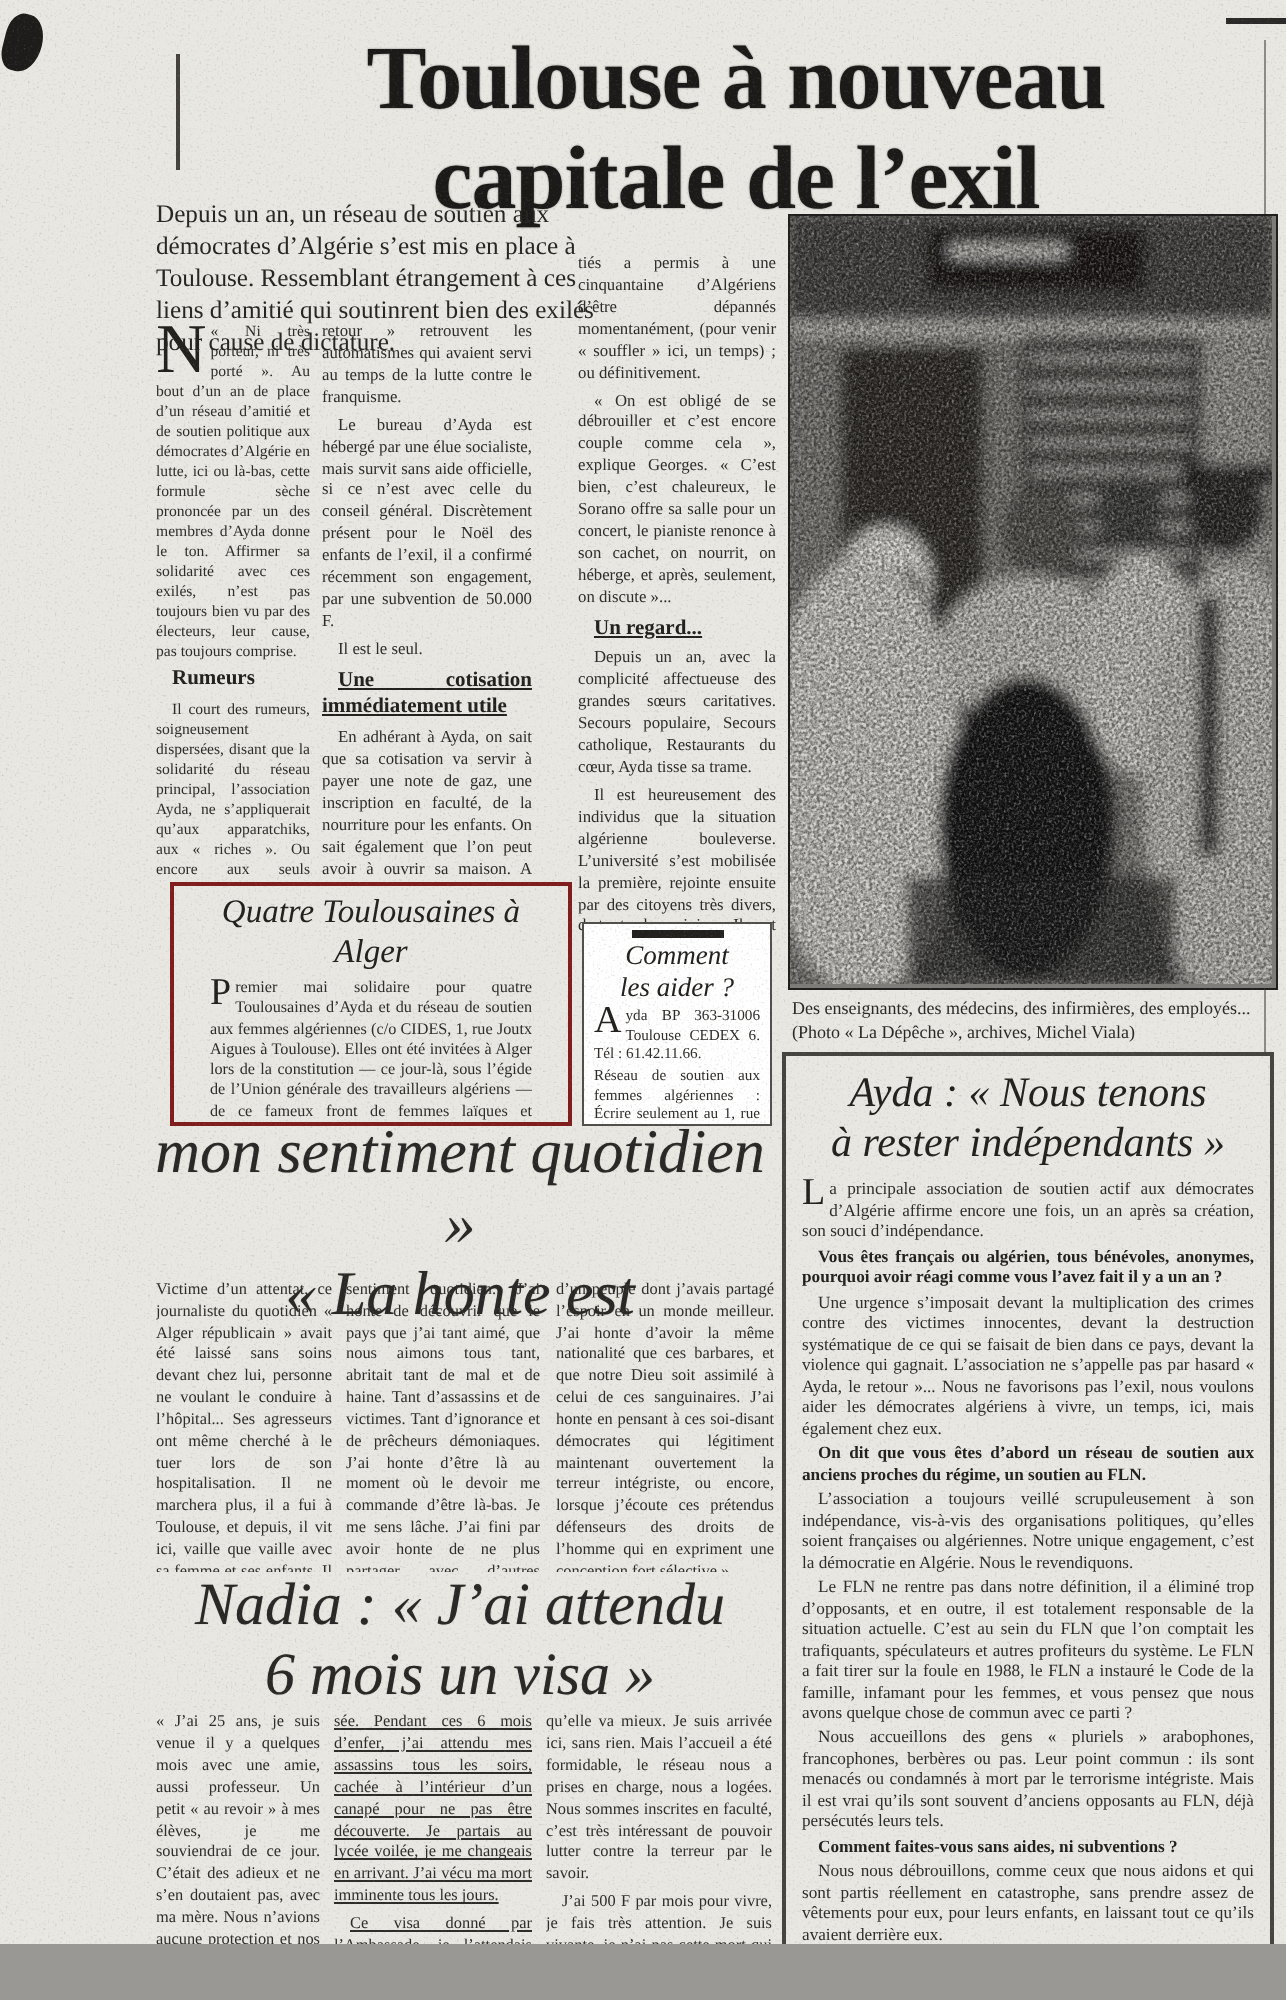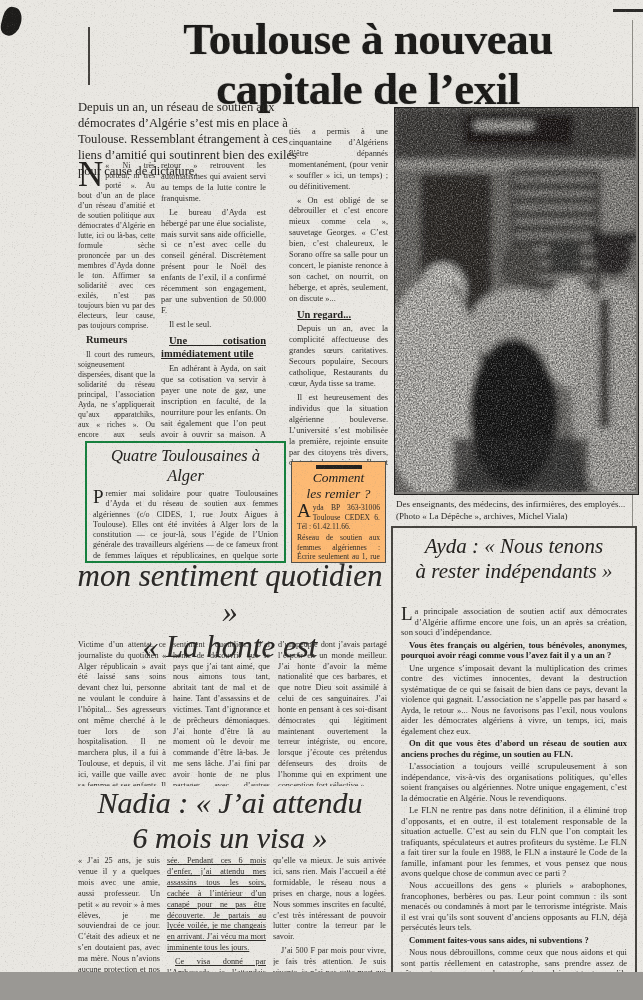--- a/index.html
+++ b/index.html
@@ -31,42 +31,42 @@
   .c1{left:78px;top:161px;width:77px;height:278px;font-size:7.8px;line-height:1.28;}
   .c2{left:161px;top:161px;width:105px;height:278px;font-size:8.4px;line-height:1.3;}
   .c3{left:289px;top:96px;width:99px;height:342px;font-size:8.4px;line-height:1.3;margin-top:31px;}
 
   .dropcap{float:left;font-weight:normal;color:#23211e;padding-right:2px;}
   .dc-big{font-size:35px;line-height:.8;}
   .dc-med{font-size:19px;line-height:.85;}
 
   
   .boxA{position:absolute;left:85px;top:441px;width:201px;height:122px;background:#e9e7e2;
-    border:2px solid #15803d;padding:3px 6px;box-sizing:border-box;overflow:hidden;}
+    border:2px solid #7f1d1d;padding:3px 18px;box-sizing:border-box;overflow:hidden;}
   .boxA h3{margin:0 0 3px;font-style:italic;font-weight:normal;font-size:16.5px;
     text-align:center;color:#23211e;}
   .boxA .bt{font-size:8.1px;line-height:1.27;text-align:justify;}
 
-  .boxB{position:absolute;left:291px;top:461px;width:95px;height:102px;background:#fdba74;
+  .boxB{position:absolute;left:291px;top:461px;width:95px;height:102px;background:#ffffff;
     border:1.5px solid #514f49;padding:2px 5px;box-sizing:border-box;overflow:hidden;}
   .boxB .bar{width:46px;height:4px;background:#23211e;margin:1px auto 1px;}
   .boxB h3{margin:0 0 2px;font-style:italic;font-weight:normal;font-size:13.5px;
     line-height:1.15;text-align:center;color:#23211e;}
   .boxB .bt{font-size:7.6px;line-height:1.25;text-align:justify;margin:0 0 2px;}
 
   
   .photo{position:absolute;left:394px;top:107px;width:243px;height:386px;
     border:1px solid #1f1e1c;background:#7e7c78;overflow:hidden;}
   .caption{position:absolute;left:396px;top:499px;width:240px;font-size:9px;
     line-height:1.3;color:#2a2825;}
 
   
   .boxI{position:absolute;left:391px;top:526px;width:246px;height:474px;background:#e9e7e2;
     border:2px solid #46443f;border-bottom:none;padding:5px 8px 16px;box-sizing:border-box;}
-  .boxI h2{margin:1px 0 22px;font-style:italic;font-weight:normal;font-size:21px;
+  .boxI h2{margin:1px 0 5px;font-style:italic;font-weight:normal;font-size:21px;
     line-height:1.2;text-align:center;color:#23211e;}
   .itxt{height:386px;overflow:hidden;text-align:justify;font-size:8.6px;line-height:1.22;}
   .itxt p{margin:0 0 2px;text-indent:8px;}
   .itxt p.noind{text-indent:0;}
   .itxt p.q{font-weight:bold;color:#23211e;}
   .boxI .byl{position:absolute;right:10px;bottom:5px;background:#e9e7e2;padding-left:8px;
     font-weight:bold;font-size:9.5px;color:#23211e;}
 
   
   .hl-it{position:absolute;left:70px;width:320px;text-align:center;font-style:italic;
@@ -109,21 +109,21 @@
   <div class="col c2">
     <p class="noind">retour » retrouvent les automatismes qui avaient servi au temps de la lutte contre le franquisme.</p>
     <p>Le bureau d’Ayda est hébergé par une élue socialiste, mais survit sans aide officielle, si ce n’est avec celle du conseil général. Discrètement présent pour le Noël des enfants de l’exil, il a confirmé récemment son engagement, par une subvention de 50.000 F.</p>
     <p>Il est le seul.</p>
     <p class="sub und">Une cotisation immédiatement utile</p>
     <p>En adhérant à Ayda, on sait que sa cotisation va servir à payer une note de gaz, une inscription en faculté, de la nourriture pour les enfants. On sait également que l’on peut avoir à ouvrir sa maison. A prêter pour quelque temps un appartement à une jeune femme, à un couple « arrivé en bras de chemises », et sans rien en septembre, et qu’il faudra soutenir, encore immédiatement que financièrement. Cette formidable chaîne d’ami-</p>
   </div>
 
   <div class="col c3">
     <p class="noind">tiés a permis à une cinquantaine d’Algériens d’être dépannés momentanément, (pour venir « souffler » ici, un temps) ; ou définitivement.</p>
-    <p>« On est obligé de se débrouiller et c’est encore mieux comme cela », sauvetage Georges. « C’est bien, c’est chaleureux, le Sorano offre sa salle pour un concert, le pianiste renonce à son cachet, on nourrit, on héberge, et après, seulement, on discute »...</p>
+    <p>« On est obligé de se débrouiller et c’est encore couple comme cela », explique Georges. « C’est bien, c’est chaleureux, le Sorano offre sa salle pour un concert, le pianiste renonce à son cachet, on nourrit, on héberge, et après, seulement, on discute »...</p>
     <p class="sub und">Un regard...</p>
     <p>Depuis un an, avec la complicité affectueuse des grandes sœurs caritatives. Secours populaire, Secours catholique, Restaurants du cœur, Ayda tisse sa trame.</p>
     <p>Il est heureusement des individus que la situation algérienne bouleverse. L’université s’est mobilisée la première, rejointe ensuite par des citoyens très divers, de toutes les opinions. Ils ont bien compris l’enjeu de géopolitique représentée par l’Algérie pour nous tous riverains de la Méditerranée.</p>
 
   </div>
 
   <div class="photo">
     <svg width="241" height="384" viewBox="0 0 241 384">
       <defs>
         <filter id="blurA" x="-20%" y="-20%" width="140%" height="140%">
@@ -181,21 +181,21 @@
 
   <div class="boxA">
     <h3>Quatre Toulousaines à Alger</h3>
     <div class="bt"><span class="dropcap dc-med">P</span><span>remier mai solidaire pour quatre Toulousaines d’Ayda et du réseau de soutien aux femmes algériennes (c/o CIDES, 1, rue Joutx Aigues à Toulouse). Elles ont été invitées à Alger lors de la constitution — ce jour-là, sous l’égide de l’Union générale des travailleurs algériens — de ce fameux front de femmes laïques et républicaines, en quelque sorte jumelé avec notre région : « Femmes algériennes unies pour l’égalité des droits ». Sa plate-forme en 9 points comporte, principalement, l’abrogation du Code de la famille qui fait des mineures civiques, le respect des cultures et des langues, et le refus de la religion utilisée à des fins politiques.</span></div>
   </div>
 
   <div class="boxB">
     <div class="bar"></div>
     <h3>
       <span>Comment</span><br>
-      <span>les remier ?</span>
+      <span>les aider ?</span>
     </h3>
     <div class="bt"><span class="dropcap dc-med">A</span><span>yda BP 363-31006 Toulouse CEDEX 6. Tél : 61.42.11.66.</span></div>
     <div class="bt">Réseau de soutien aux femmes algériennes : Écrire seulement au 1, rue Joutx Aigues, à Toulouse.</div>
   </div>
 
   <div class="boxI">
     <h2>
       <span>Ayda : « Nous tenons</span><br>
       <span>à rester indépendants »</span>
     </h2>

